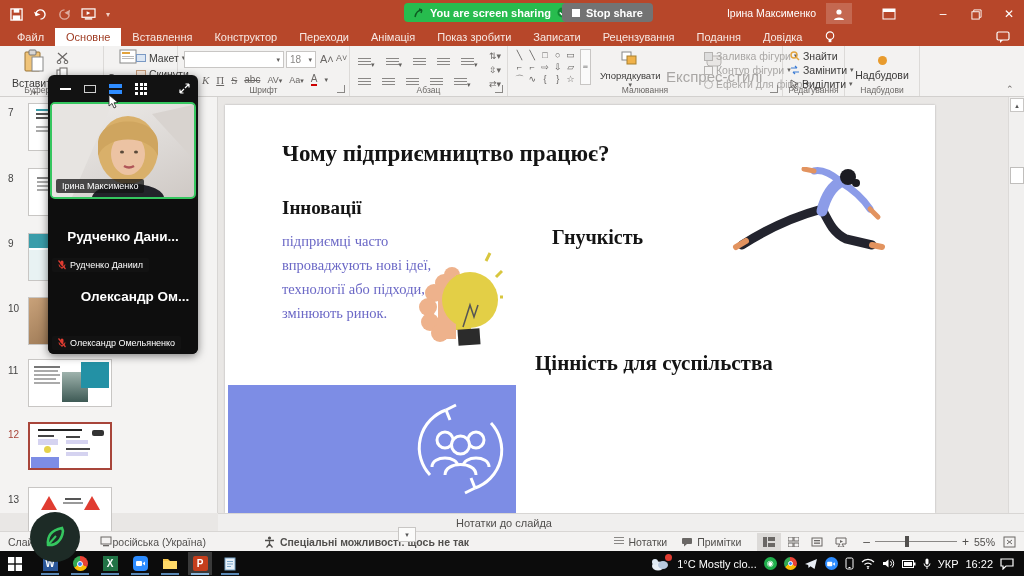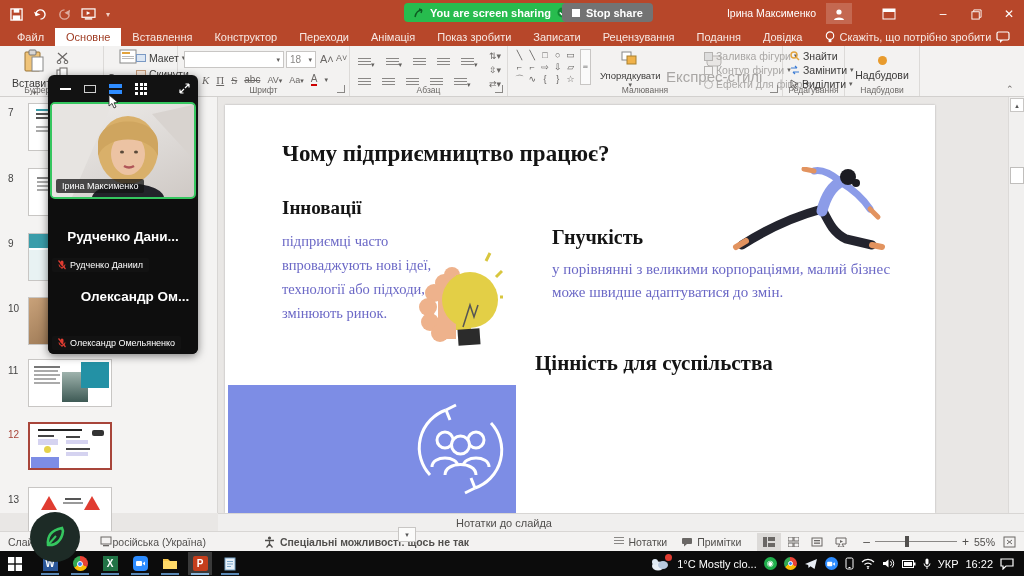--- a/index.html
+++ b/index.html
@@ -123,21 +123,20 @@
     <span class="tb-tab">Показ зробити</span>
     <span class="tb-tab">Записати</span>
     <span class="tb-tab">Рецензування</span>
     <span class="tb-tab">Подання</span>
     <span class="tb-tab">Довідка</span>
     <span class="tb-tab" style="display:flex;align-items:center;gap:5px;">
       <svg width="10" height="13" viewBox="0 0 10 14">
           <circle cx="5" cy="5" r="4" fill="none" stroke="#fff" stroke-width="1.2"></circle>
           <rect x="3.5" y="9" width="3" height="3" fill="#fff"></rect>
         </svg>
-      <span>Скажіть, що потрібно зробити</span>
     </span>
     <svg class="abs" style="right:14px;top:3px;" width="14" height="12" viewBox="0 0 14 12">
         <rect x="1" y="1" width="12" height="8" rx="1.5" fill="none" stroke="#fff" stroke-width="1.2"></rect>
         <path d="M4 9 L4 12 L7 9" fill="#fff"></path>
       </svg>
   </div>
 
   <div class="abs" id="ribbon">
 
     <div class="rgroup" style="left:0;width:104px;">
@@ -399,21 +398,20 @@
         <rect x="30" y="36" width="18" height="58"></rect>
       </g>
       <circle cx="62" cy="55" r="28" fill="#e3cf46"></circle>
       <rect x="48" y="30" width="15" height="55" fill="#e3cf46"></rect>
       <path d="M55 82 L62 60 L66 72 L70 60" stroke="#555" stroke-width="1.5" fill="none"></path>
       <rect x="50" y="84" width="22" height="16" fill="#2b2b2b" transform="rotate(-4 61 92)"></rect>
       <path d="M88 32 L94 26 M92 52 L99 52 M78 16 L82 8" stroke="#d8c63e" stroke-width="3"></path>
     </svg>
 
     <div class="abs serifH" style="left:327px;top:121px;font-size:20px;">Гнучкість</div>
-    <div class="abs serifB" style="left:327px;top:153px;width:348px;font-size:15px;line-height:23px;">у порівнянні з великими корпораціями, малий бізнес може швидше адаптуватися до змін.</div>
 
     <div class="abs serifH" style="left:310px;top:246px;font-size:21px;">Цінність для суспільства</div>
 
     <svg class="abs" style="left:505px;top:62px;" width="165" height="92" viewBox="0 0 165 92">
       <path d="M12 78 C40 60 70 48 92 42" stroke="#23242e" stroke-width="9" fill="none" stroke-linecap="round"></path>
       <path d="M6 80 L16 74" stroke="#e2935f" stroke-width="6" stroke-linecap="round"></path>
       <path d="M92 42 C100 58 104 66 116 72 L142 78" stroke="#23242e" stroke-width="9" fill="none" stroke-linecap="round"></path>
       <path d="M142 78 L152 80" stroke="#e2935f" stroke-width="6" stroke-linecap="round"></path>
       <path d="M92 44 C96 28 104 18 112 14" stroke="#8c9ce8" stroke-width="11" fill="none" stroke-linecap="round"></path>
       <path d="M112 16 C122 22 132 30 140 42" stroke="#8c9ce8" stroke-width="7" fill="none" stroke-linecap="round"></path>

